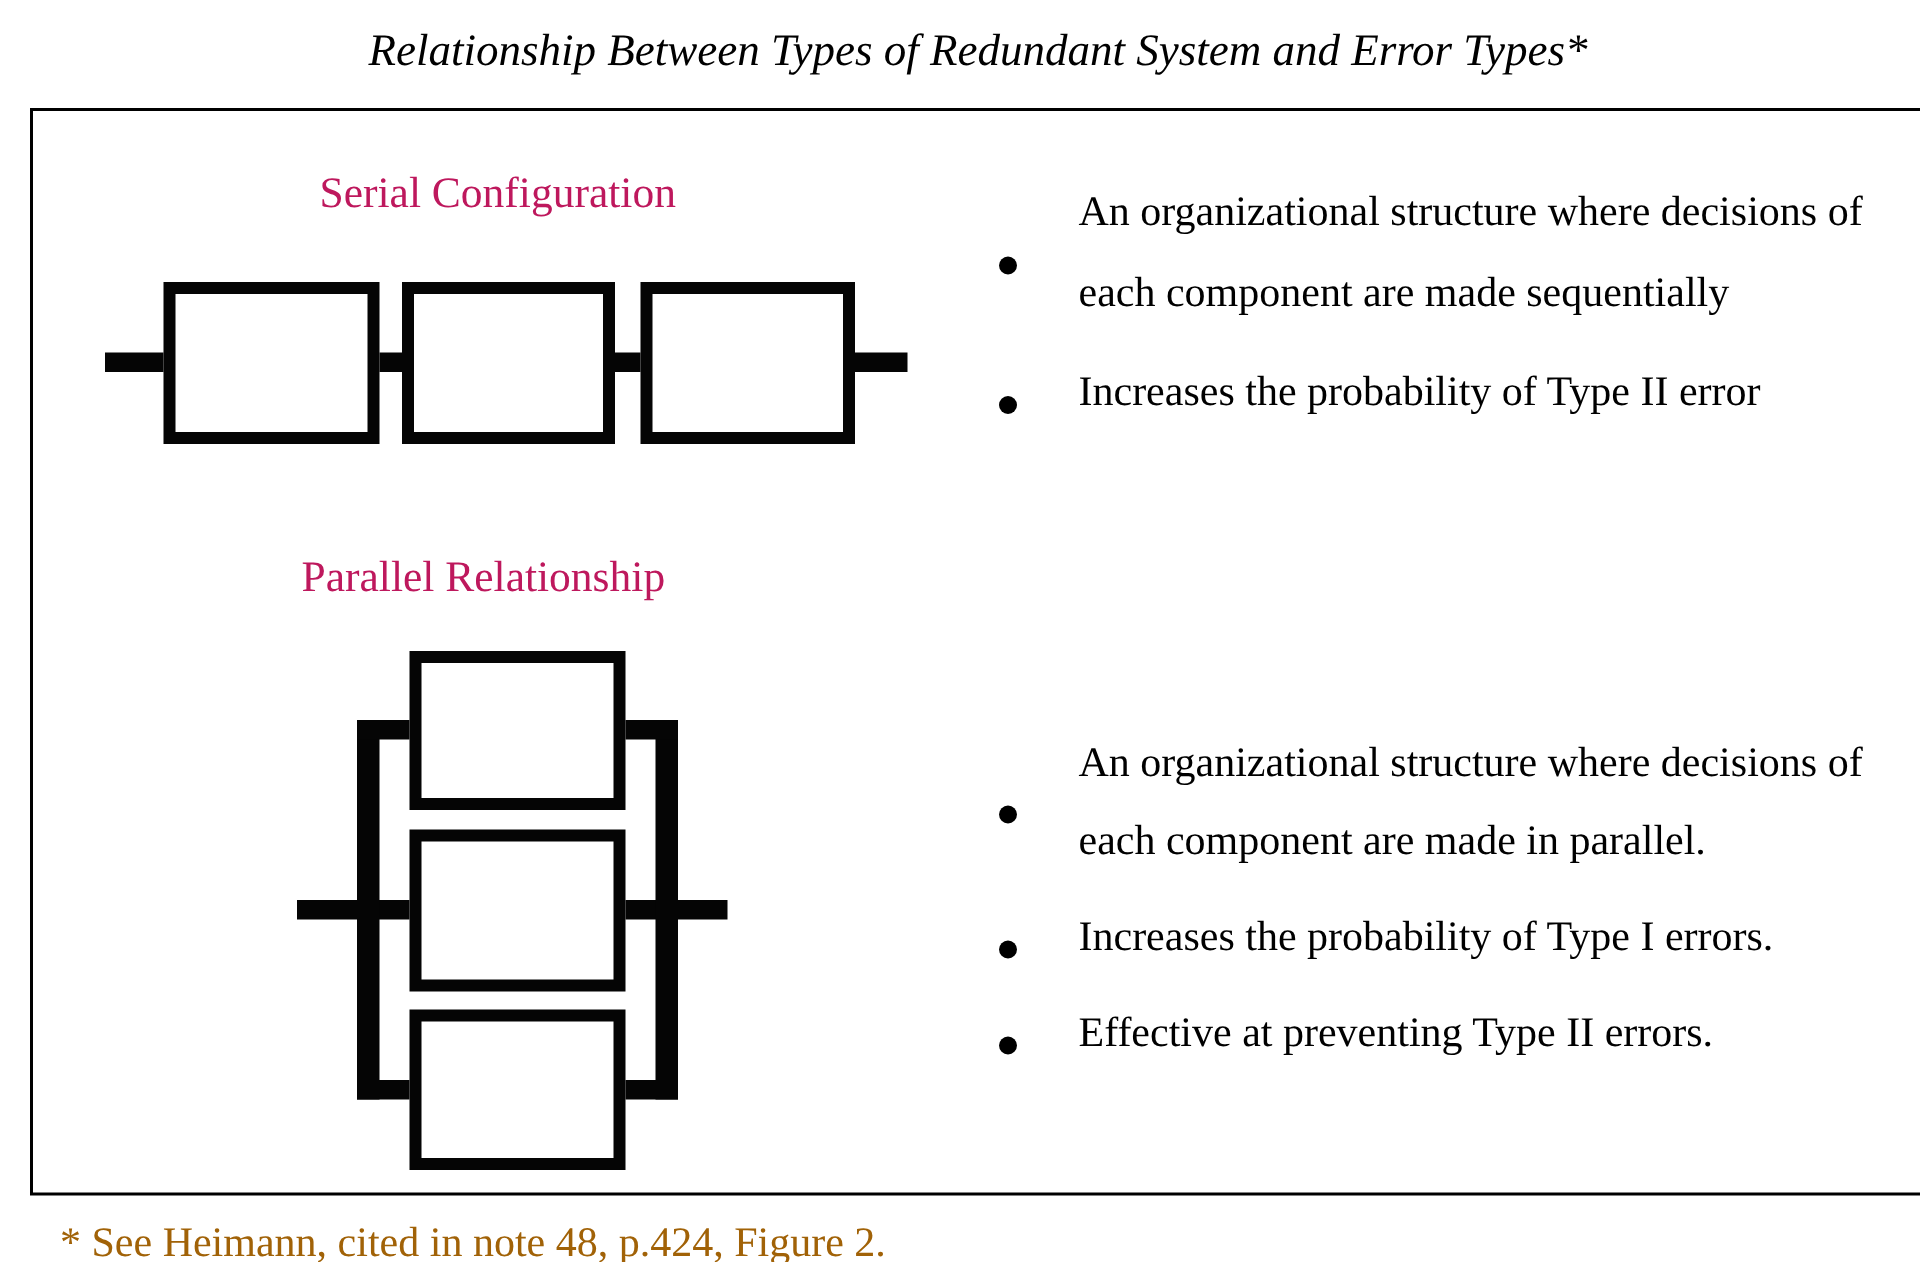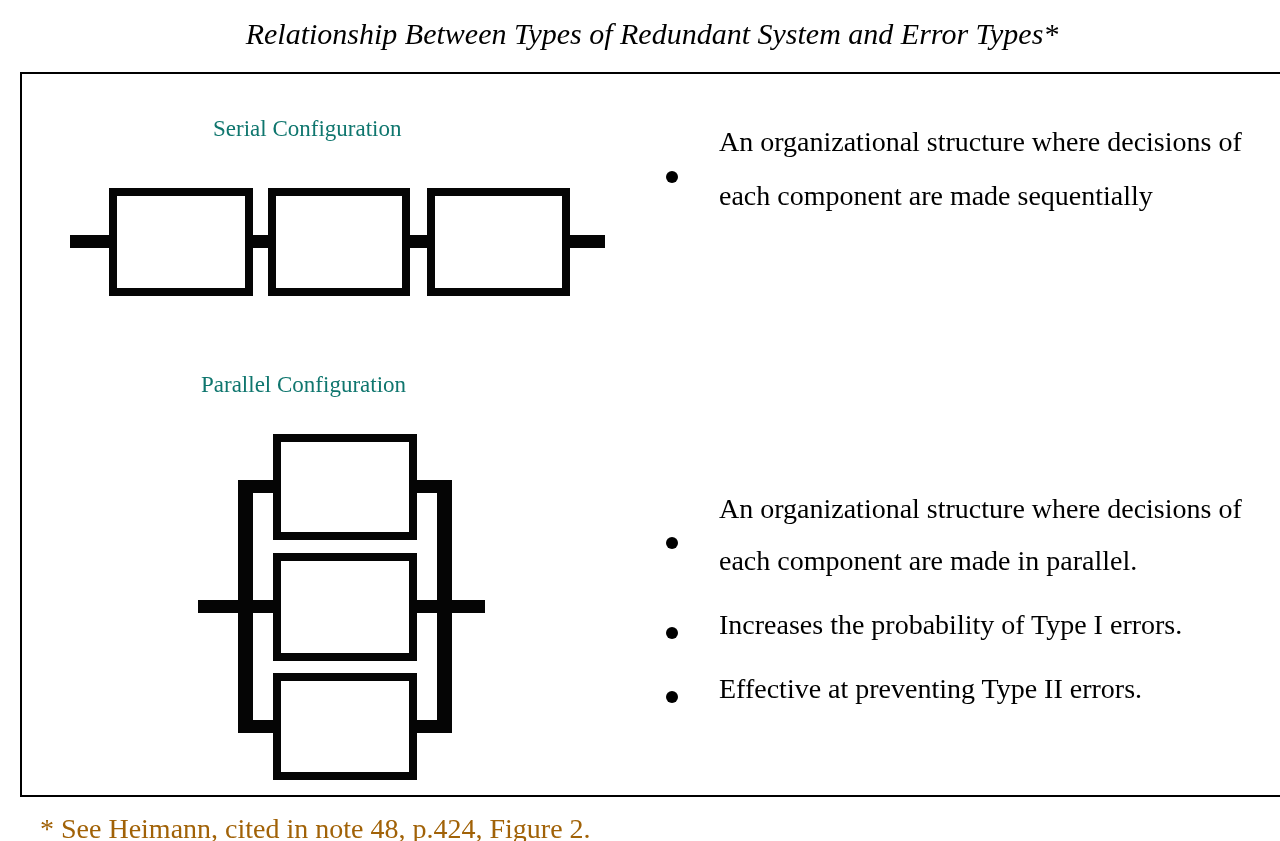--- a/index.html
+++ b/index.html
@@ -11,21 +11,21 @@
     text-align: center; font-style: italic; font-size: 30px; line-height: 36px;
     color: #000;
   }
 
   .figure-box {
     position: absolute; left: 8px; top: 60px; width: 1263px; height: 725px;
     border: 2px solid #000; background: #fff;
   }
 
   .section-heading {
-    position: absolute; font-size: 23px; line-height: 34px; white-space: nowrap; color: #0f766e;
+    position: absolute; font-size: 29px; line-height: 34px; white-space: nowrap; color: #be185d;
   }
   .heading-serial   { left: 187px; top: 34px; }
   .heading-parallel { left: 175px; top: 290px; }
 
   
   .diagram { position: absolute; }
   .wire-h { position: absolute; height: 13px; background: #050505; z-index: 1; }
   .wire-v { position: absolute; width: 15px;  background: #050505; z-index: 1; }
   .comp-box {
     position: absolute; background: #ffffff; border: 8px solid #050505; z-index: 2;
@@ -90,23 +90,29 @@
     <div class="comp-box s-box3"></div>
   </div>
 
   <div class="bullet-list list-serial">
     <div class="bullet-item">
       <span class="dot-col">
           <span class="dot"></span>
         </span>
       <div class="bullet-text">An organizational structure where decisions of each component are made sequentially</div>
     </div>
+    <div class="bullet-item">
+      <span class="dot-col">
+          <span class="dot"></span>
+        </span>
+      <div class="bullet-text">Increases the probability of Type II error</div>
+    </div>
   </div>
 
-  <div class="section-heading heading-parallel">Parallel Configuration</div>
+  <div class="section-heading heading-parallel">Parallel Relationship</div>
 
   <div class="diagram parallel-diagram">
     <div class="wire-h p-main-wire"></div>
     <div class="wire-v p-bus-left"></div>
     <div class="wire-v p-bus-right"></div>
     <div class="wire-h p-conn-tl"></div>
     <div class="wire-h p-conn-tr"></div>
     <div class="wire-h p-conn-bl"></div>
     <div class="wire-h p-conn-br"></div>
     <div class="comp-box p-box1"></div>

